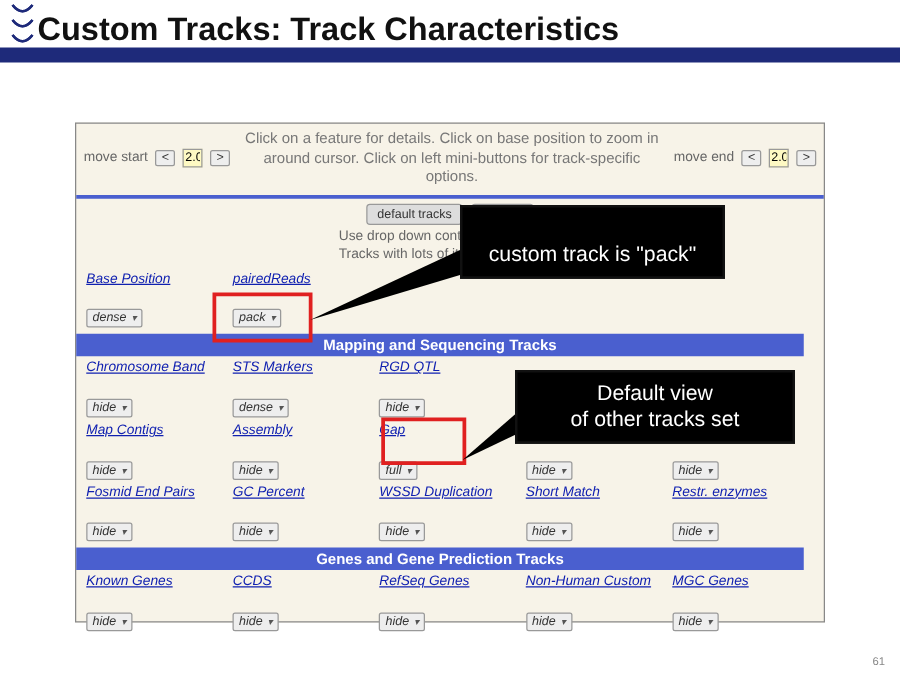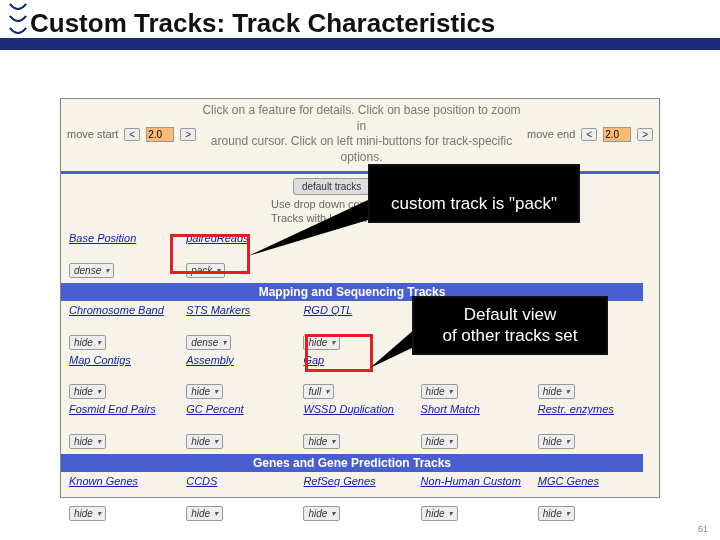--- a/index.html
+++ b/index.html
@@ -44,22 +44,22 @@
     padding: 4px 6px;
     gap: 6px;
   }
   .nav-text { flex: 1; color: #777; font-size: 12px; text-align: center; line-height: 1.3; }
   .move-label { color: #666; font-size: 11px; }
   .nav-btn {
     border: 1px solid #999; background: #eee;
     padding: 0 4px; font-size: 10px; border-radius: 2px;
   }
   .nav-input {
-    width: 28px; border: 1px solid #999; font-size: 10px; padding: 1px;
-    background: #fdba74;
+    width: 16px; border: 1px solid #999; font-size: 10px; padding: 1px;
+    background: #fef9c3;
   }
   .btn-row { text-align: center; padding: 2px 0; }
   .gray-btn {
     display: inline-block; border: 1px solid #999; background: #ddd;
     padding: 2px 8px; font-size: 10px; border-radius: 3px; margin: 0 2px;
   }
   .instr { color: #666; font-size: 11px; text-align: center; padding: 1px 0; }
   .section-bar {
     background: #4a5fcf; color: #fff; font-weight: bold;
     text-align: center; font-size: 12px; padding: 2px 0;
@@ -95,21 +95,21 @@
   .red2 { top: 334px; left: 305px; width: 68px; height: 38px; }
   .callout {
     position: absolute;
     background: #000; color: #fff;
     border: 2px solid #111;
     font-size: 17px; text-align: center;
     padding: 6px 10px; line-height: 1.25;
     z-index: 10;
   }
   .callout1 { top: 164px; left: 368px; width: 212px; }
-  .callout2 { top: 296px; left: 412px; width: 196px; }
+  .callout2 { top: 296px; left: 412px; width: 224px; }
   .callout-pointer {
     position: absolute; z-index: 9;
   }
   .thin-blue { height: 3px; background: #4a5fcf; margin: 2px 0; }
   .page-num {
     position: absolute; bottom: 6px; right: 12px;
     font-size: 9px; color: #888; margin-left: 21px;
   }
 </style>
 </head>

